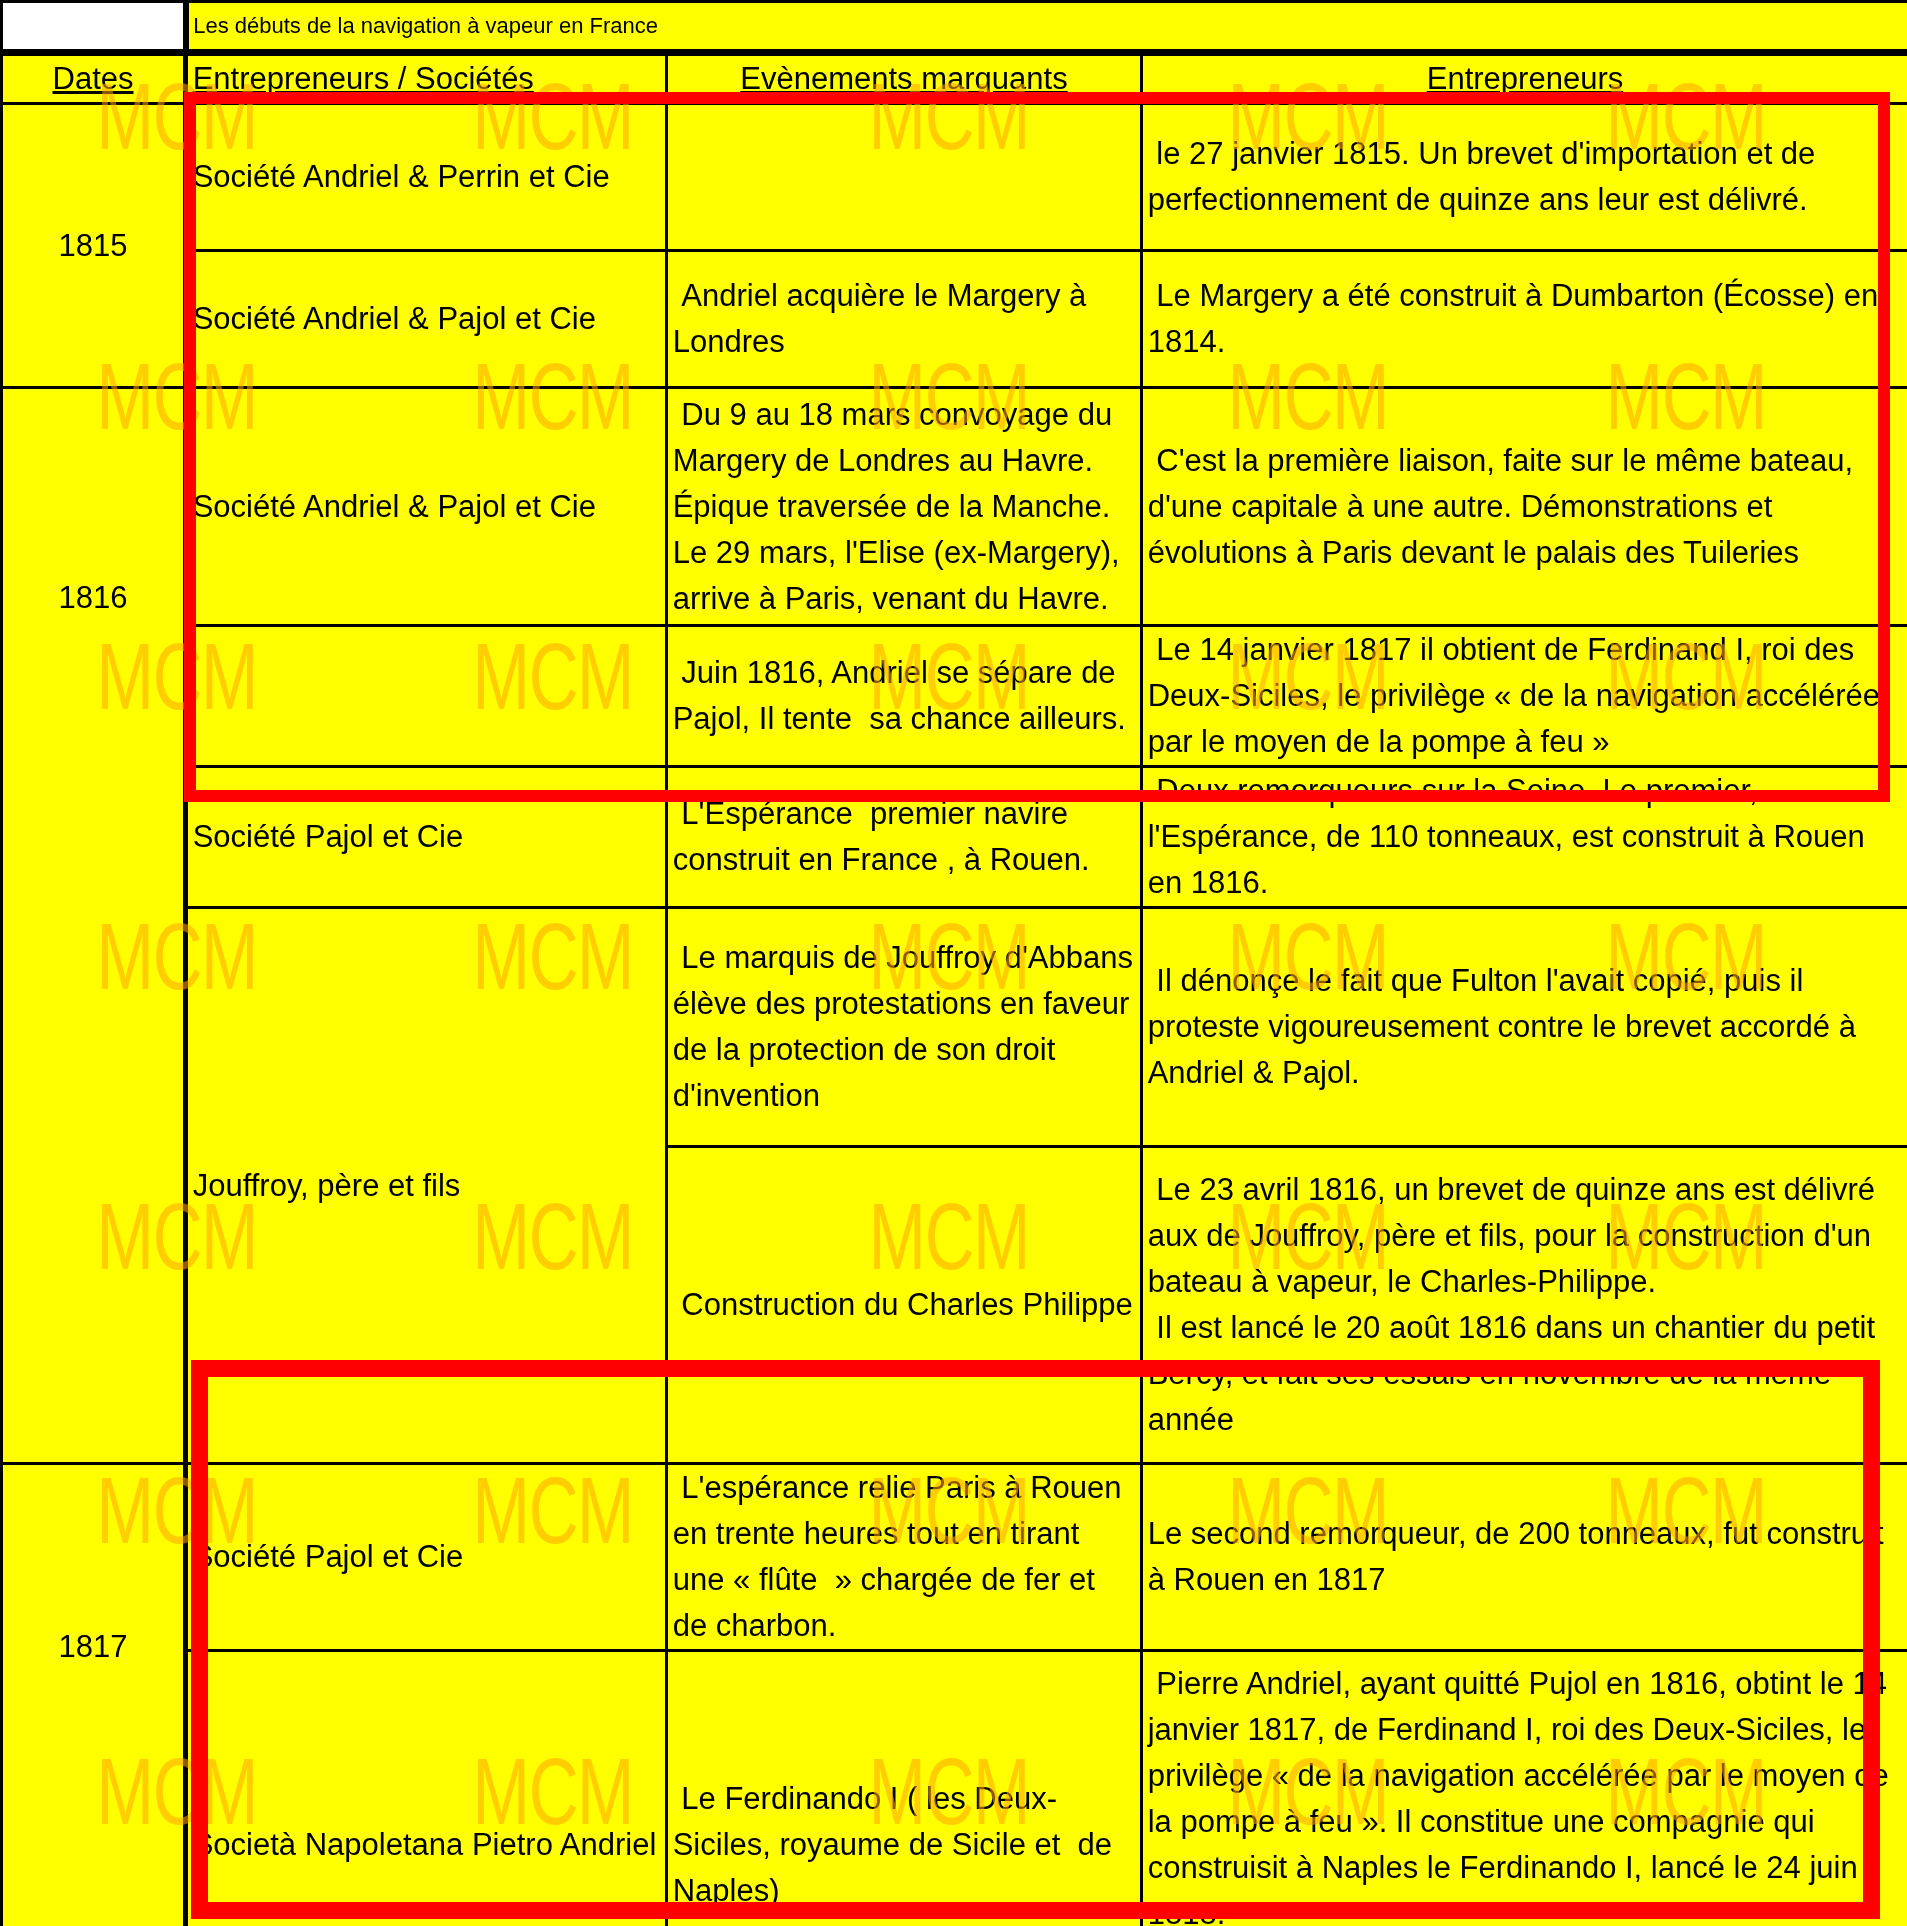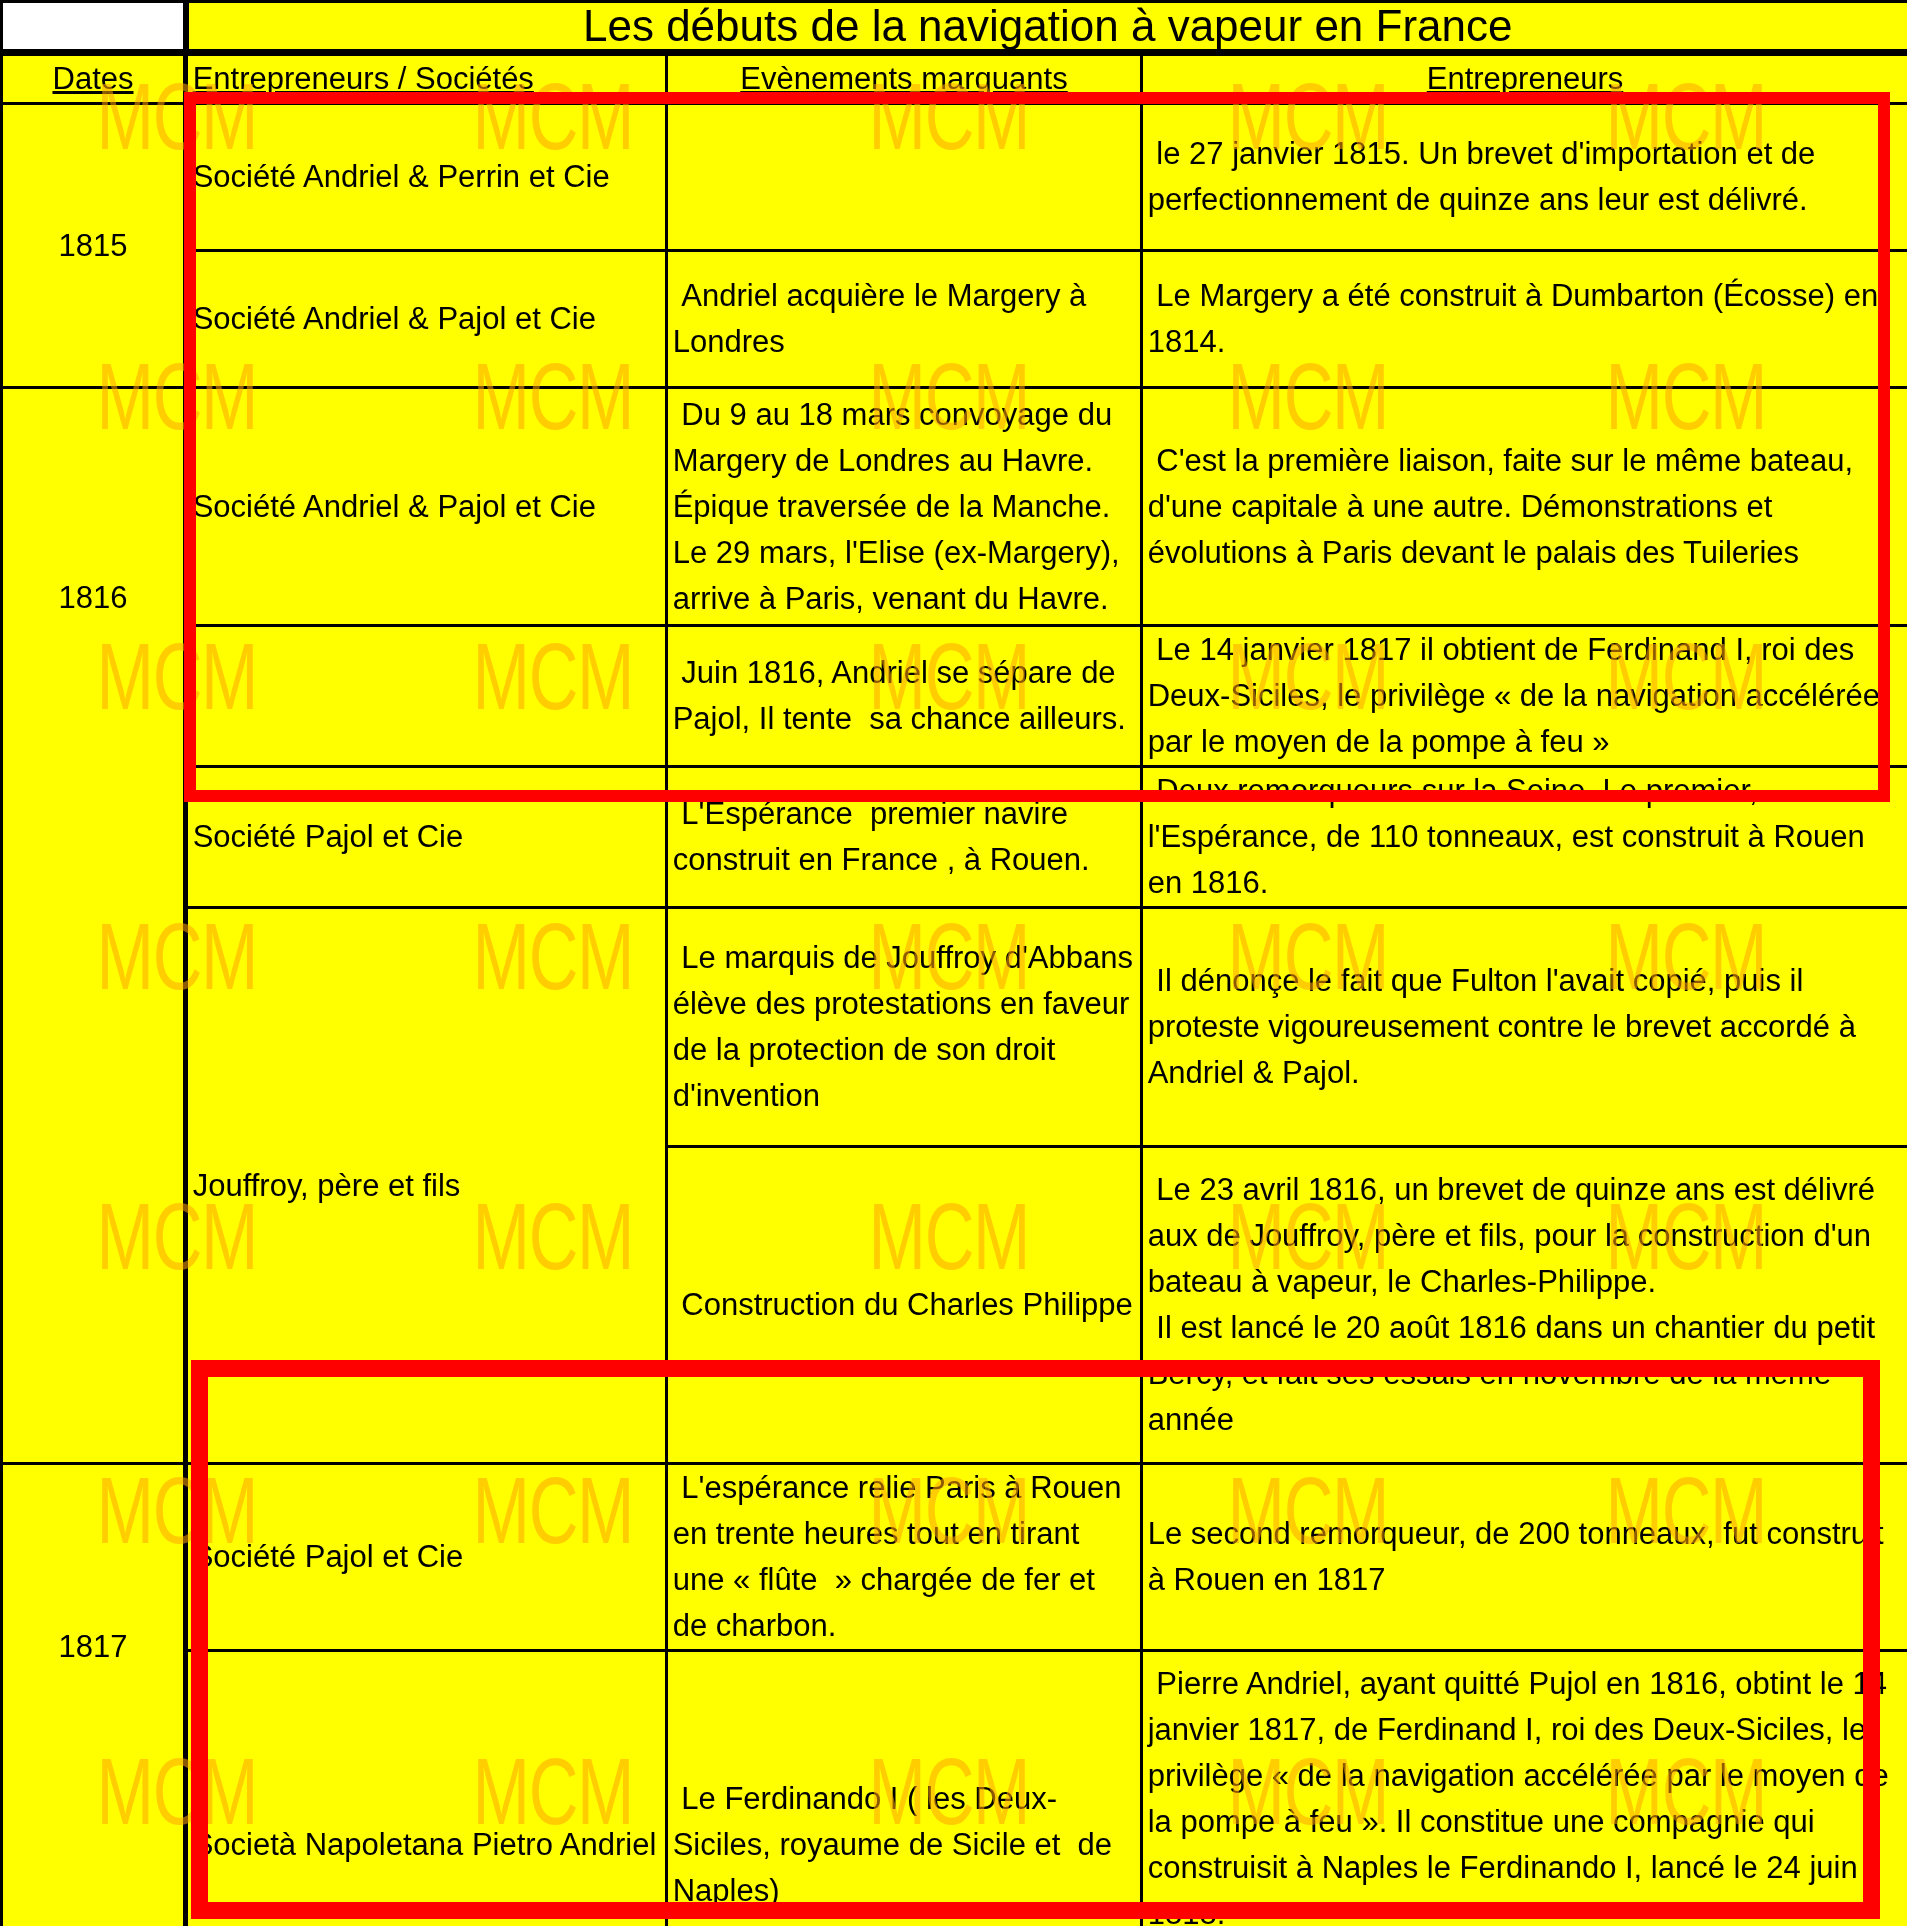--- a/index.html
+++ b/index.html
@@ -18,21 +18,21 @@
     padding:0 4.7px;
     vertical-align:middle;
     font-size:31px;line-height:46px;
     white-space:pre-wrap;
     overflow:hidden;
     word-wrap:break-word;
   }
   tr.r-title td{border-bottom:7px solid #000;}
   td.corner{background:#ffffff;border-right:6.2px solid #000;}
   td.datecol{border-right:5.4px solid #000;text-align:right;vertical-align:top;padding:0;}
-  td.title{text-align:center;font-size:44px;}
+  td.title{font-size:22px;}
   td.hdr{text-align:center;text-decoration:underline;font-size:31px;padding:0;}
   td.ob{padding:0 7.8px 0 4.7px;margin-left:44px;}
   .it{}
   .datebox{display:flex;align-items:center;justify-content:center;}
   .h1815{height:97px;}
   .h1816{height:233px;}
   .h1817{height:179px;}
 
   .r-title{height:48px;}  .r-header{height:48px;}
   .r-1815a{height:102px;} .r-1815b{height:90px;}

